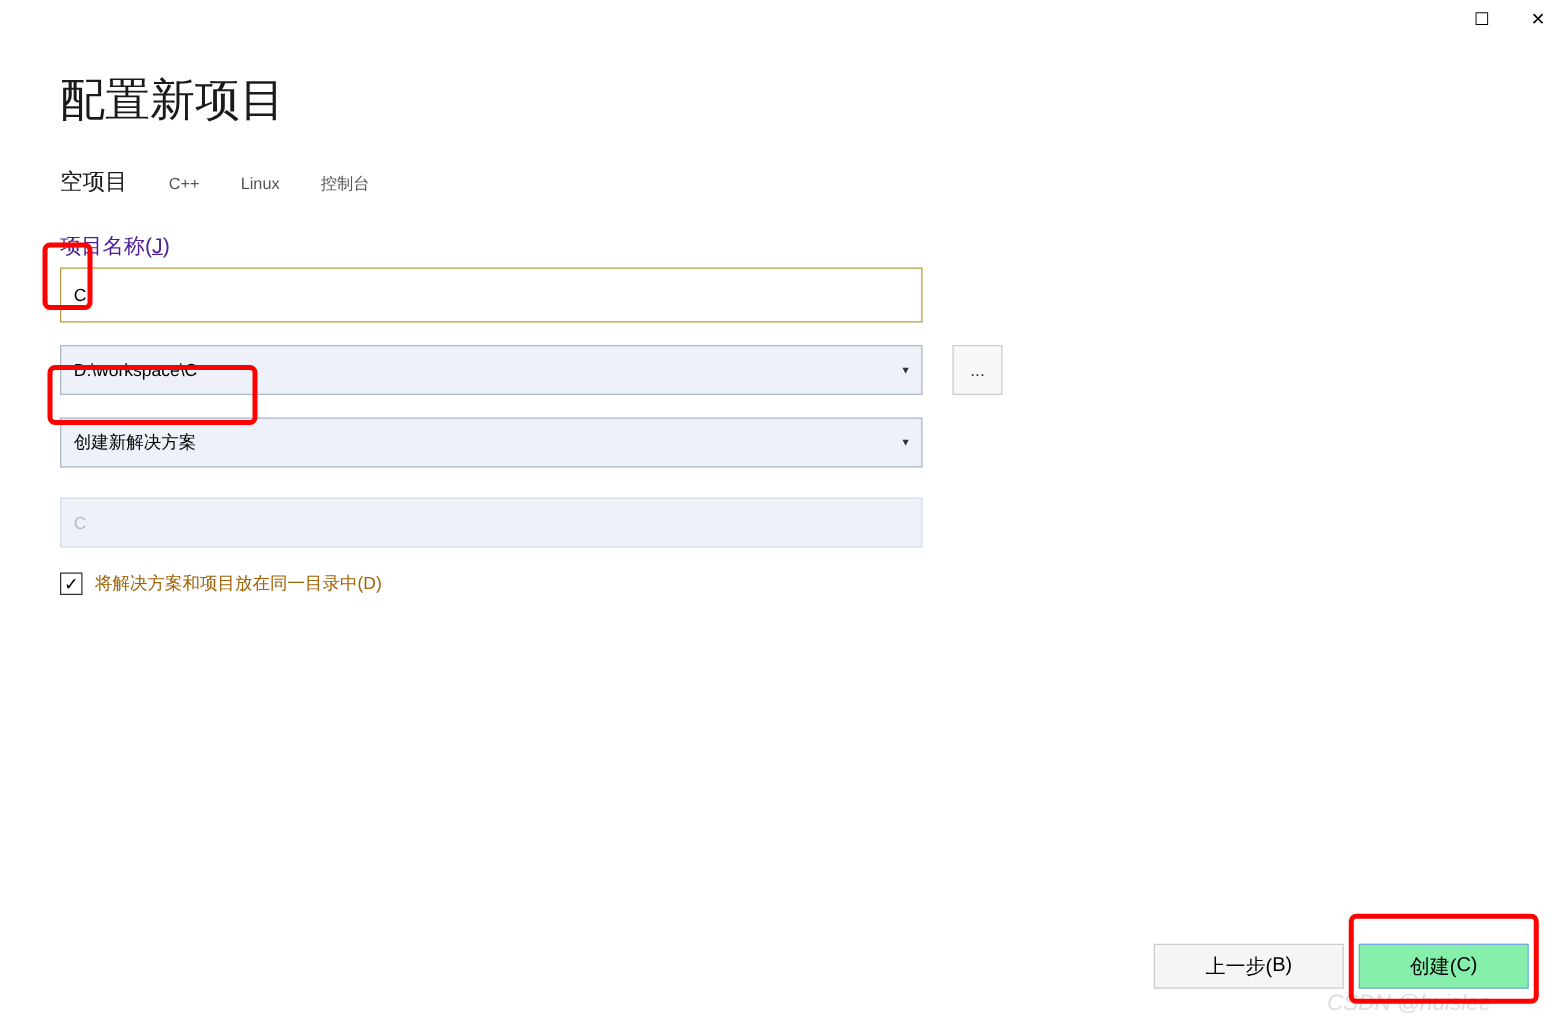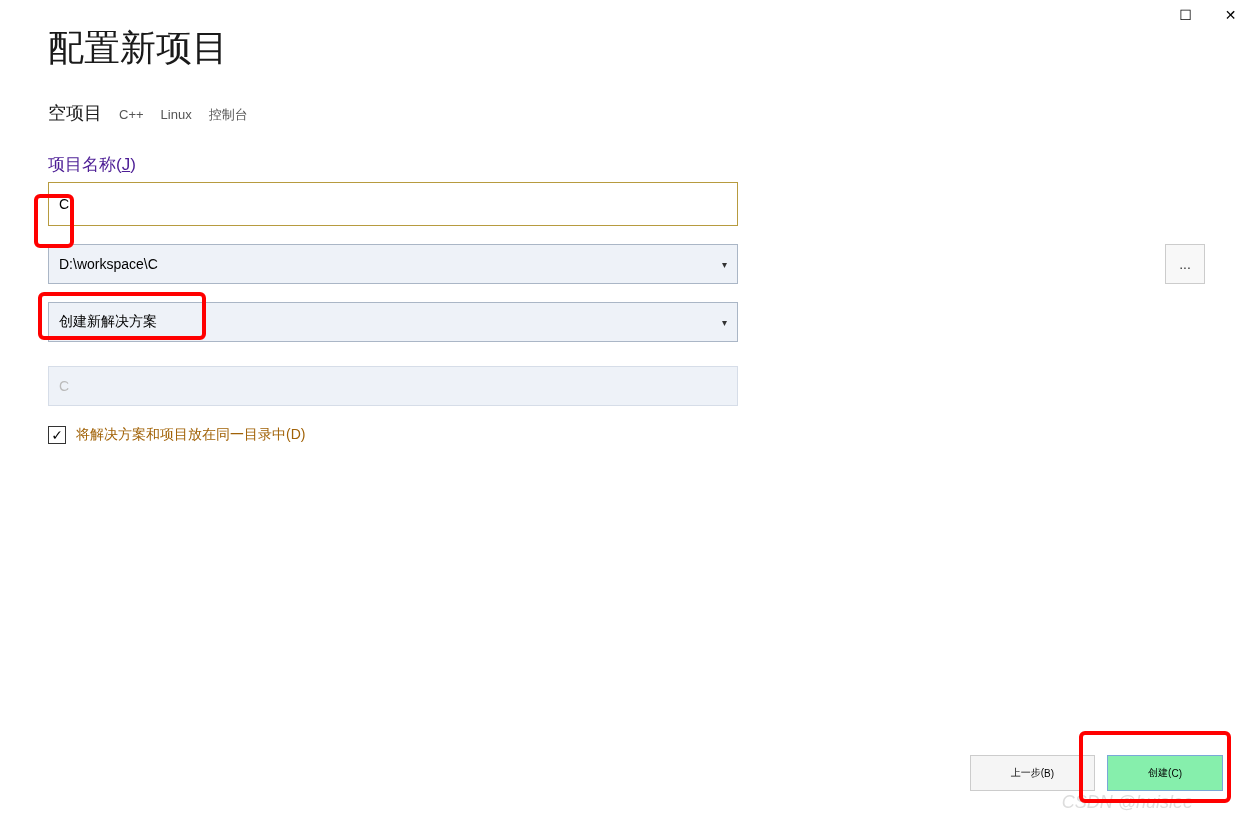--- a/index.html
+++ b/index.html
@@ -17,32 +17,32 @@
       display: flex;
       gap: 0;
     }
     .win-btn {
       width: 45px; height: 30px;
       display: flex; align-items: center; justify-content: center;
       font-size: 14px;
       cursor: pointer;
     }
     .content {
-      padding: 24px 48px 0 48px;
+      padding: 56px 48px 0 48px;
     }
     .page-title {
       font-size: 36px;
       font-weight: 400;
       color: #1a1a1a;
       margin-bottom: 28px;
     }
     .template-row {
       display: flex;
       align-items: baseline;
-      gap: 17px;
+      gap: 33px;
       margin-bottom: 28px;
     }
     .template-name {
       font-size: 18px;
       color: #1a1a1a;
     }
     .tag {
       font-size: 13px;
       color: #555;
     }
@@ -69,21 +69,21 @@
       border: 1px solid #aab6c6;
       background: #eef2f8;
       padding: 0 10px;
       font-size: 14px;
       display: flex;
       align-items: center;
       justify-content: space-between;
       position: relative;
     }
     .combo .caret { font-size: 10px; color: #333; }
-    .location-row { display: flex; align-items: center; gap: 8px; justify-content: space-between; }
+    .location-row { display: flex; align-items: center; gap: 24px; }
     .browse-btn {
       width: 40px; height: 40px;
       border: 1px solid #ccc;
       background: #f8f8f8;
       display: flex; align-items: center; justify-content: center;
       font-size: 14px; color: #333;
       cursor: pointer;
     }
     .sol-name-row { display: flex; align-items: center; gap: 8px; }
     .info-icon {
@@ -122,21 +122,21 @@
     .footer {
       position: absolute;
       bottom: 30px; right: 30px;
       display: flex; gap: 12px;
     }
     .btn {
       height: 36px;
       padding: 0 40px;
       border: 1px solid #ccc;
       background: #f5f5f5;
-      font-size: 10px;
+      font-size: 16px;
       display: flex; align-items: center; justify-content: center;
       cursor: pointer;
       min-width: 100px;
     }
     .btn-primary {
       border: 1px solid #7aa8d8;
       background: #86efac;
     }
     .watermark {
       position: absolute;

